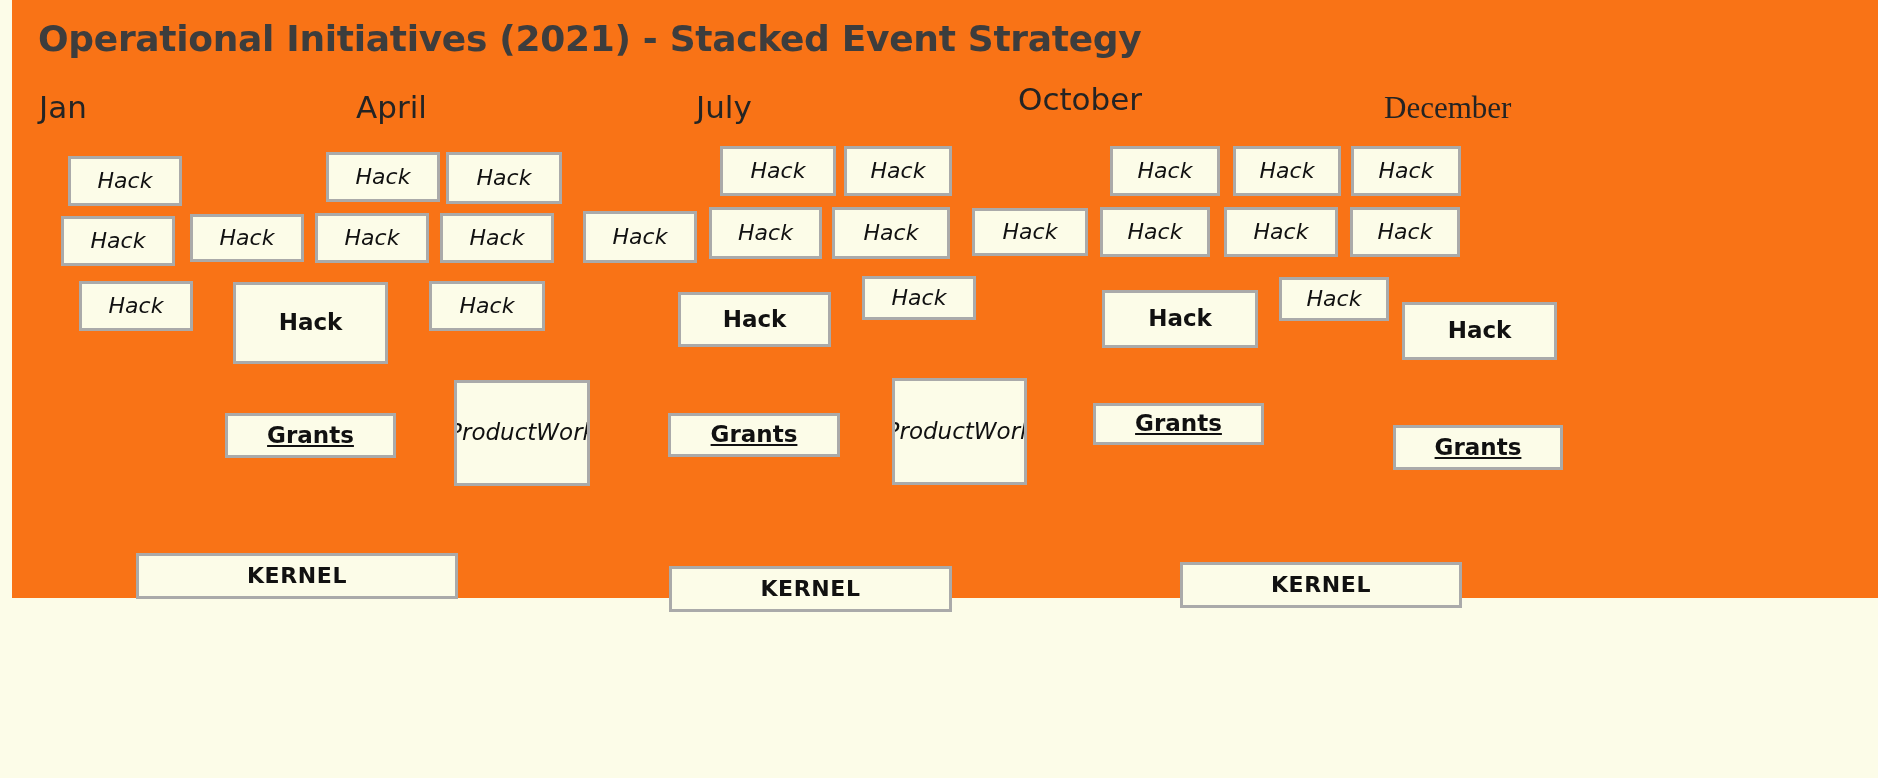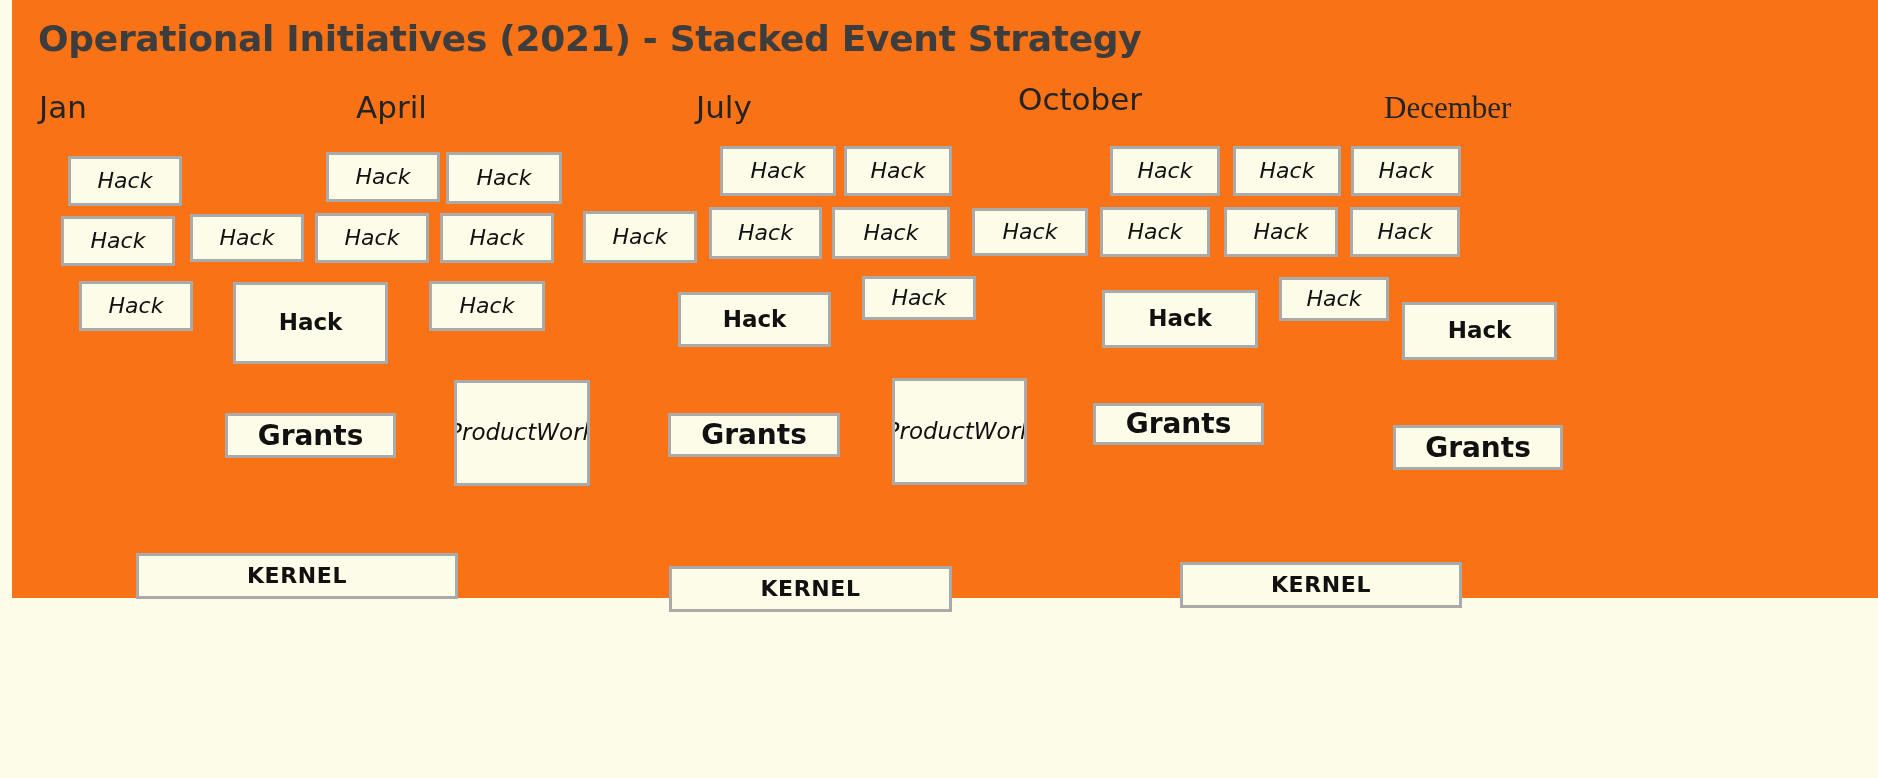--- a/index.html
+++ b/index.html
@@ -55,23 +55,24 @@
     font-size: 22px;
     font-style: italic;
     font-weight: normal;
   }
   .ev.hack-lg {
     font-size: 23px;
     font-style: normal;
     font-weight: bold;
   }
   .ev.grants {
-    font-size: 28px;
+    font-size: 23px;
     font-style: normal;
     font-weight: bold;
+    text-decoration: underline;
   }
   .ev.product {
     font-size: 23px;
     font-style: italic;
     font-weight: normal;
   }
   .ev.kernel {
     font-size: 22px;
     font-style: normal;
     font-weight: bold;

